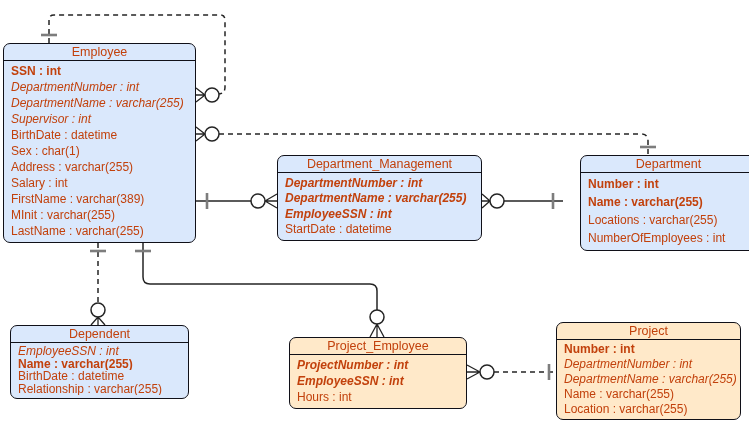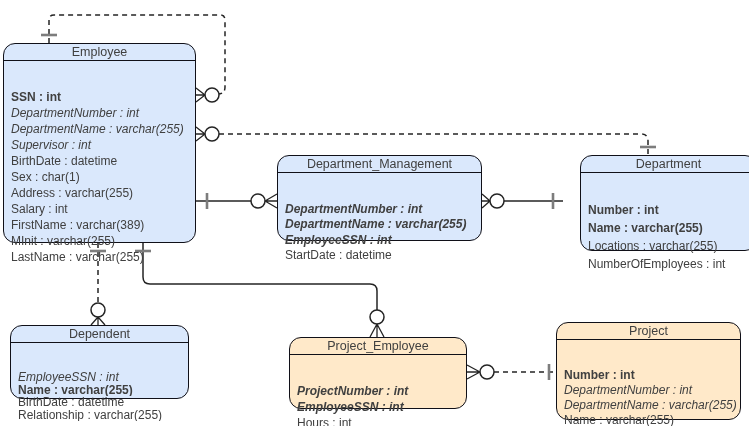--- a/index.html
+++ b/index.html
@@ -7,32 +7,32 @@
     position:relative;width:749px;height:426px;background:#ffffff;overflow:hidden;
     font-family:"Liberation Sans", sans-serif;
   }
   #wires{position:absolute;left:0;top:0;width:749px;height:426px;}
   .edge{fill:none;stroke:#242424;stroke-width:1.5;}
   .edge.dashed{stroke-dasharray:5 4;}
   .foot{fill:none;stroke:#242424;stroke-width:1.3;}
   .zero{fill:#ffffff;stroke:#242424;stroke-width:1.5;}
   .tick{stroke:#7d7d7d;stroke-width:2.6;}
   .entity{
-    position:absolute;border:1.6px solid #101018;border-radius:12px;
-    box-sizing:border-box;color:#404040;
+    position:absolute;border:1.6px solid #101018;border-radius:7px;
+    box-sizing:border-box;color:#c2410c;
   }
   .entity.blue{background:#dae8fc;}
   .entity.yellow{background:#ffe9c9;}
   .title{
     height:16px;line-height:16px;text-align:center;font-size:12.5px;
     border-bottom:1.4px solid #101018;white-space:nowrap;overflow:hidden;
   }
   .rows{
     display:flex;flex-direction:column;justify-content:space-evenly;
-    height:calc(100% - 18px);padding:2px 0;box-sizing:border-box;margin-top:26px;
+    height:calc(100% - 18px);padding:2px 0;box-sizing:border-box;
   }
   .row{
     flex:1;display:flex;align-items:center;padding:0 7px;
     font-size:12px;white-space:nowrap;overflow:hidden;
   }
   .bold{font-weight:700;}
   .italic{font-style:italic;}
 </style>
 </head>
 <body>

